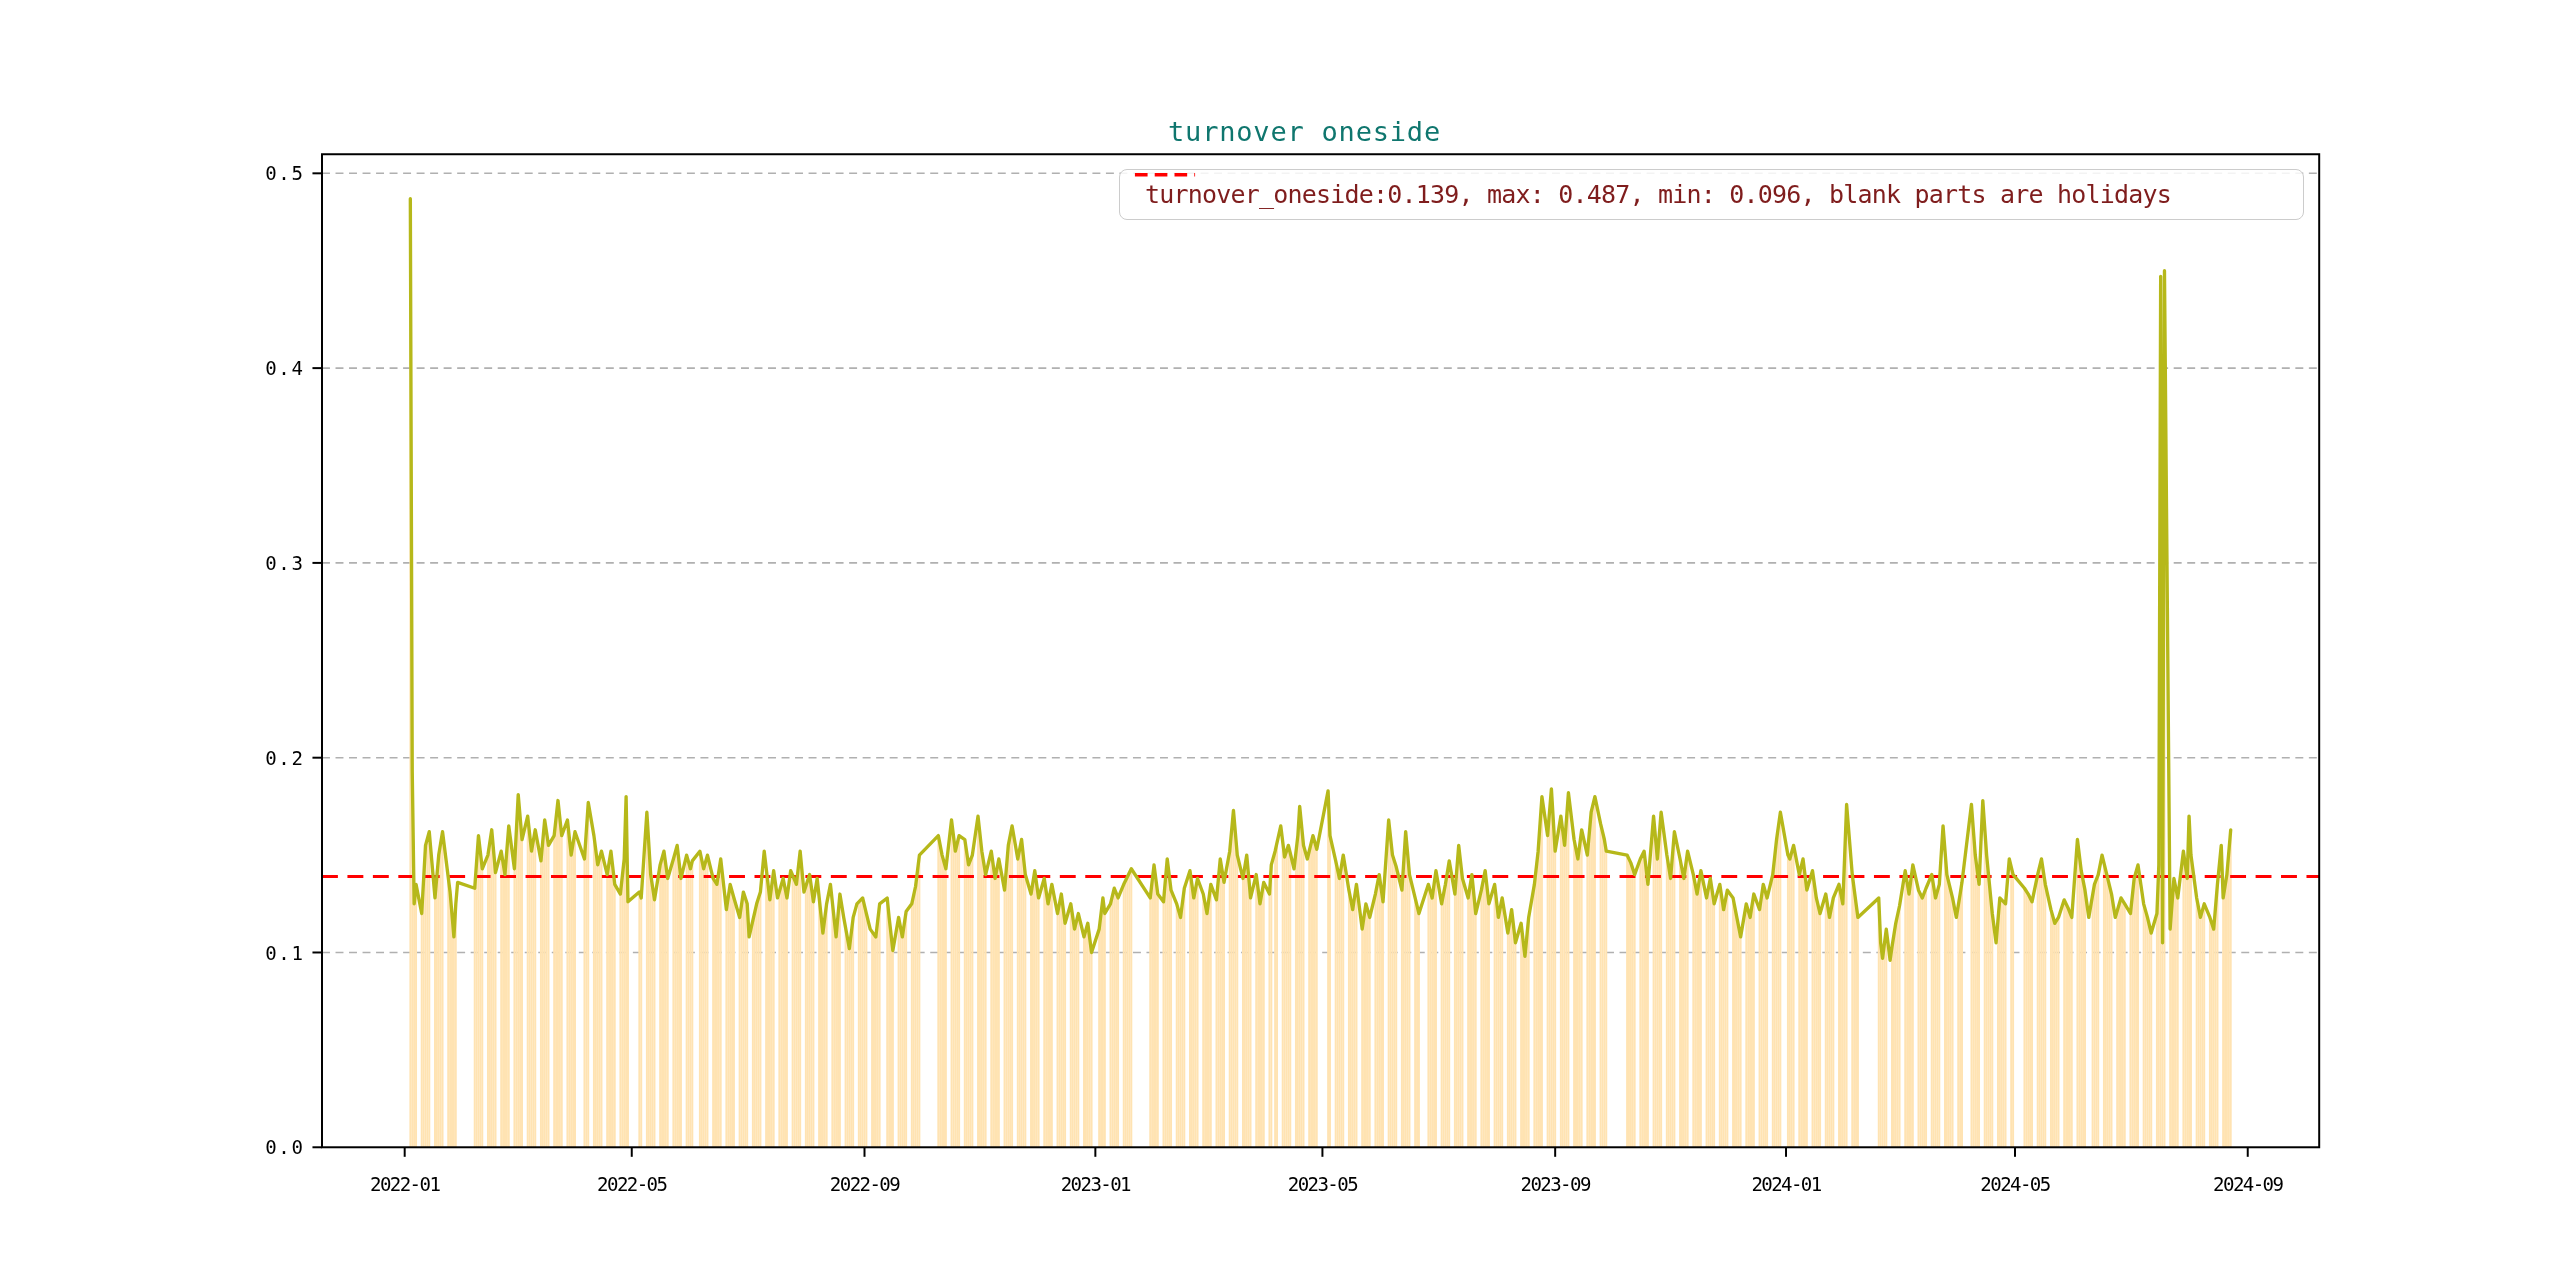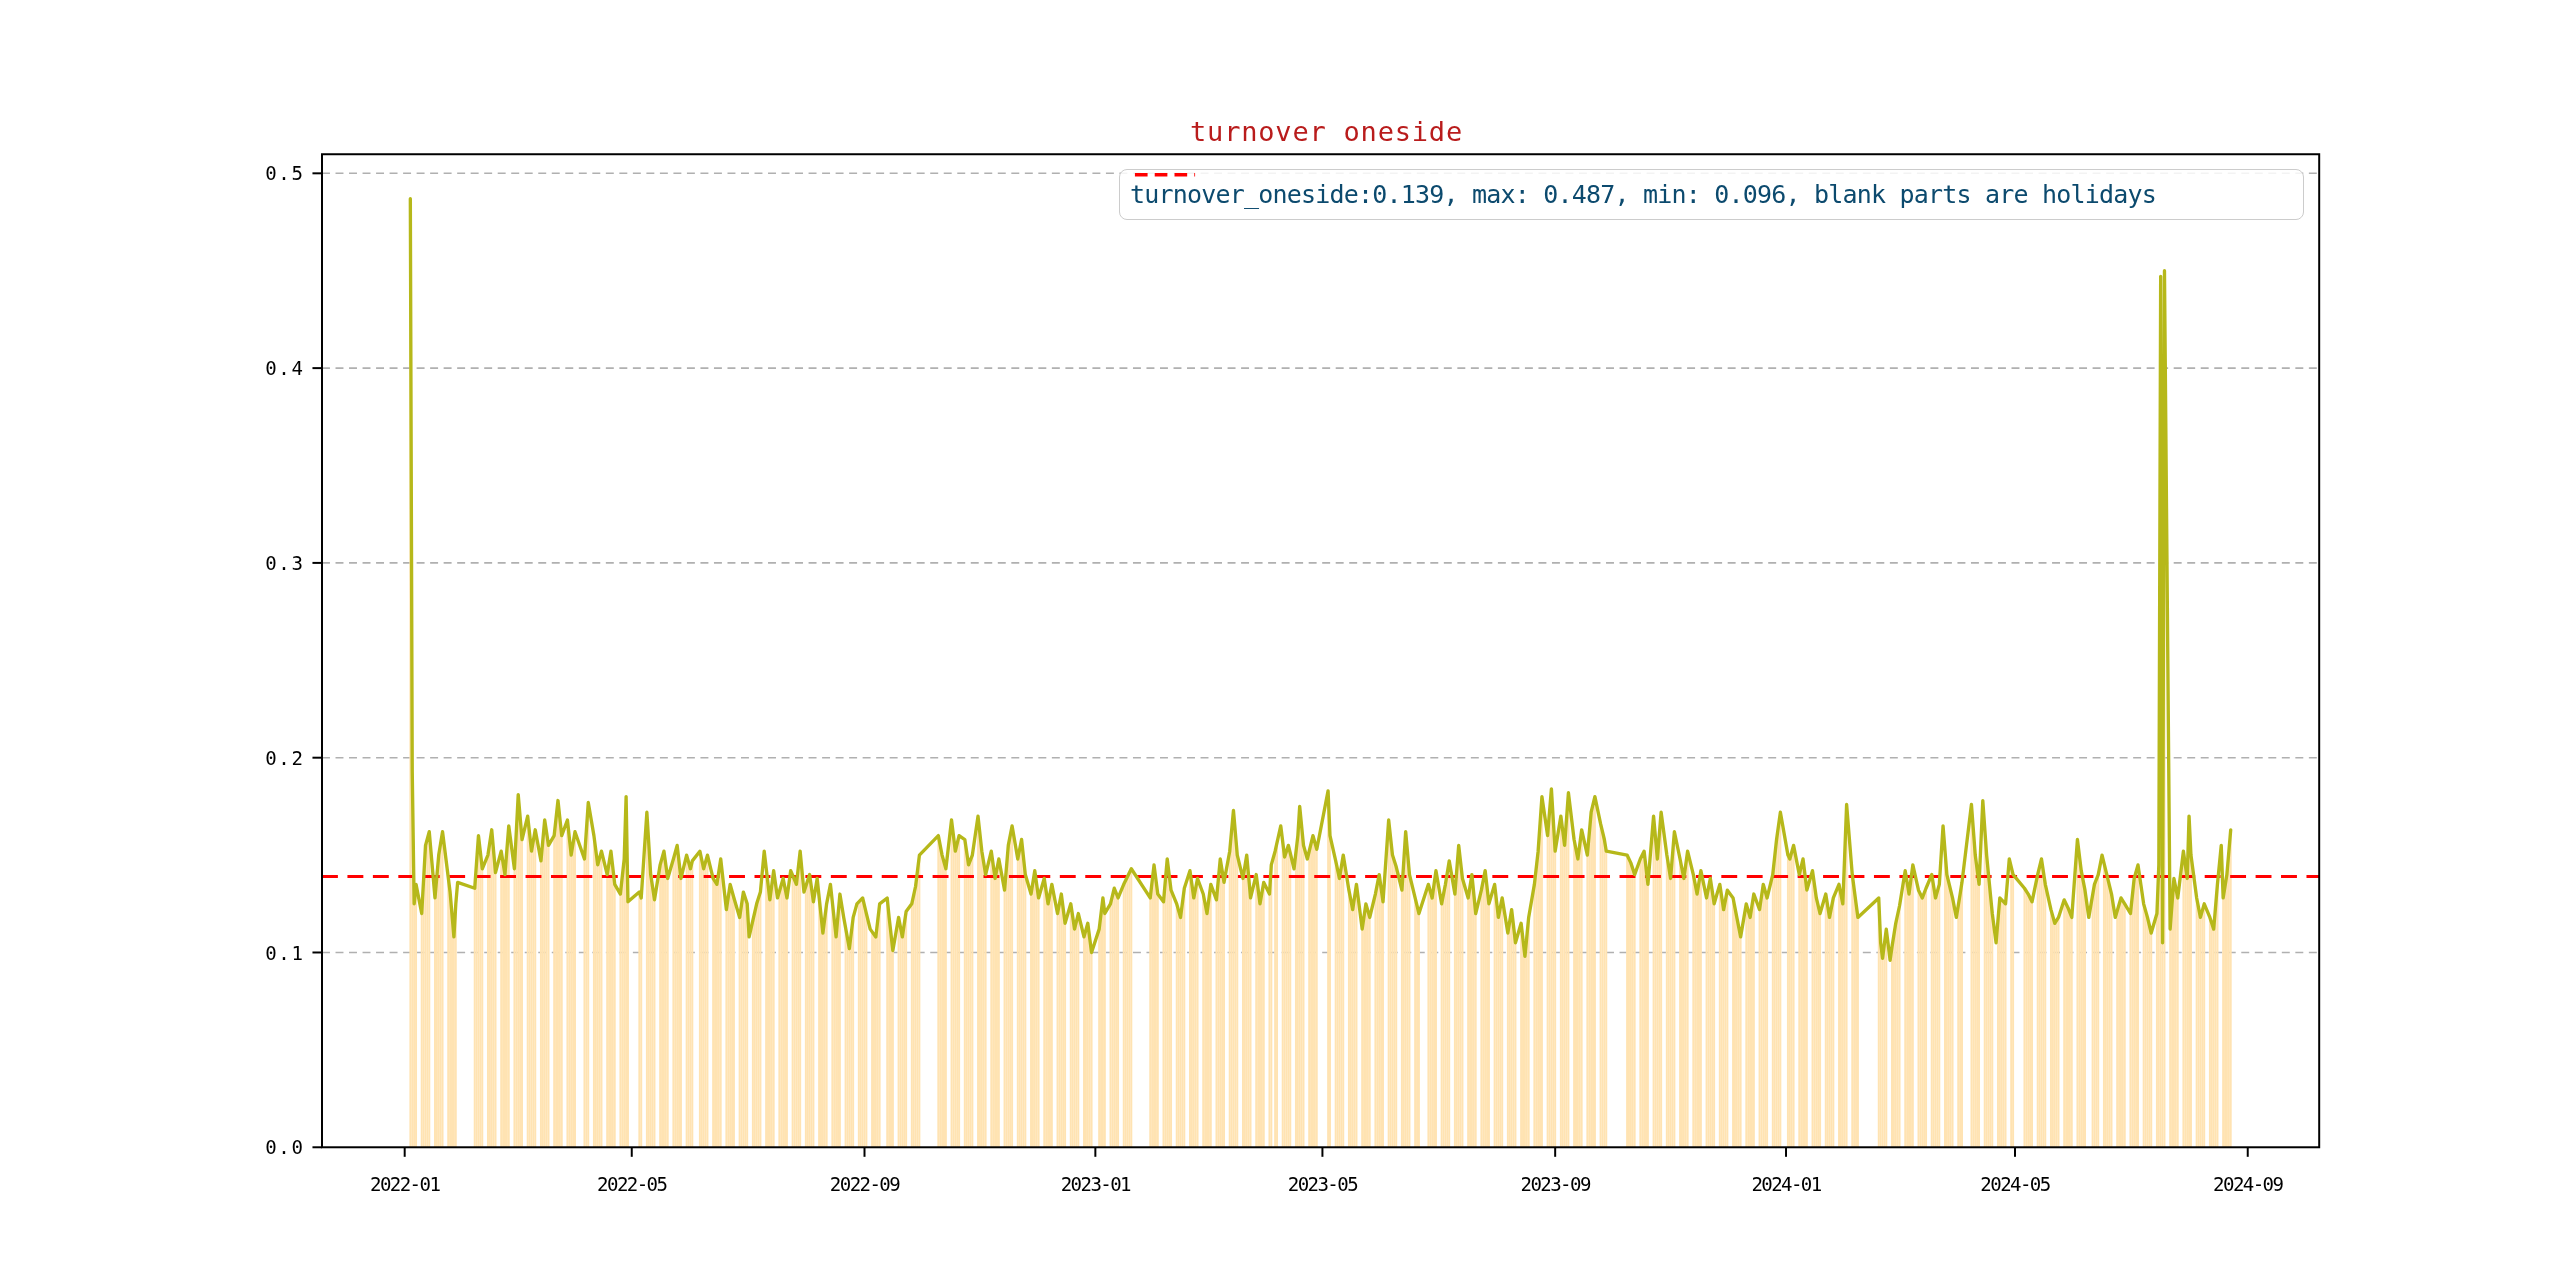--- a/index.html
+++ b/index.html
@@ -1,24 +1,24 @@
 <!DOCTYPE html>
 <html style="font-size:12.7px"><head>
 <meta charset="utf-8">
 <style>
   html,body{margin:0;padding:0;background:#ffffff;}
   .figure{position:relative;width:2576px;height:1288px;background:#ffffff;overflow:hidden;
           font-family:"DejaVu Sans Mono", monospace;}
-  .chart-title{position:absolute;left:328px;width:1997px;top:116px;text-align:center;
-          font-size:27px;color:#b91c1c;letter-spacing:0.8px;}
+  .chart-title{position:absolute;left:306px;width:1997px;top:116px;text-align:center;
+          font-size:27px;color:#0f766e;letter-spacing:0.8px;}
   .legend{position:absolute;left:1119px;top:169px;width:1185px;height:51px;
           box-sizing:border-box;border:1.6px solid #cccccc;border-radius:8px;
           background:rgba(255,255,255,0.85);display:flex;align-items:center;z-index:5;}
   .legend-marker{margin-left:12.7px;flex:0 0 auto;}
-  .legend-text{margin-left:10px;font-size:25px;color:#0c4a6e;white-space:nowrap;letter-spacing:-0.8px;}
+  .legend-text{margin-left:25px;font-size:25px;color:#7f1d1d;white-space:nowrap;letter-spacing:-0.8px;}
   .ticklabel-x{font:24px "DejaVu Sans Mono", monospace;fill:#000;letter-spacing:-2px;}
   .ticklabel-y{font:24px "DejaVu Sans Mono", monospace;fill:#000;letter-spacing:2px;}
   svg{position:absolute;left:0;top:0;}
 </style>
 </head>
 <body>
 
 <div class="figure">
   <svg id="chart-svg" width="2576" height="1288" viewBox="0 0 3240 1620">
       <line x1="405" x2="2917" y1="1198" y2="1198" stroke="#b0b0b0" stroke-width="2" stroke-dasharray="10 7"></line>

